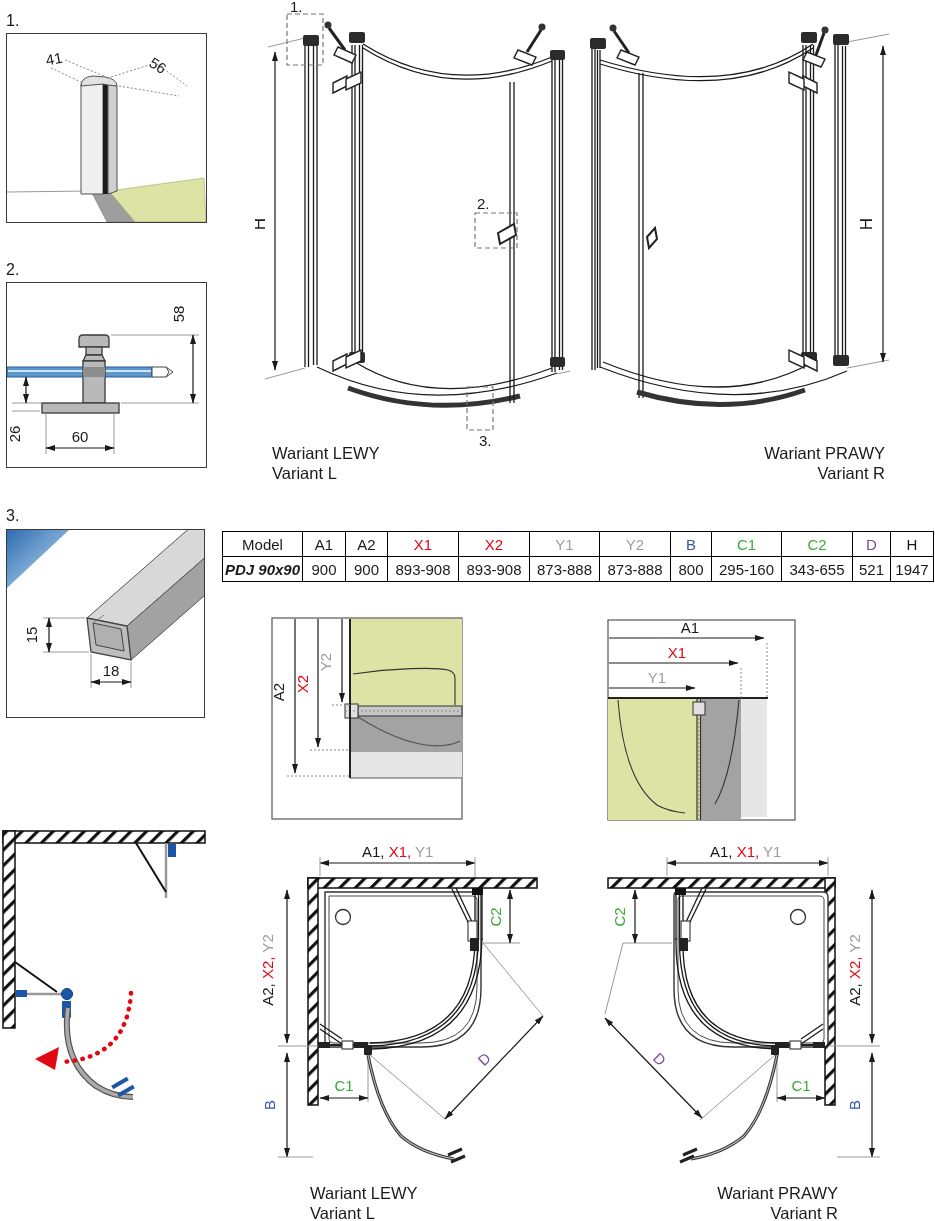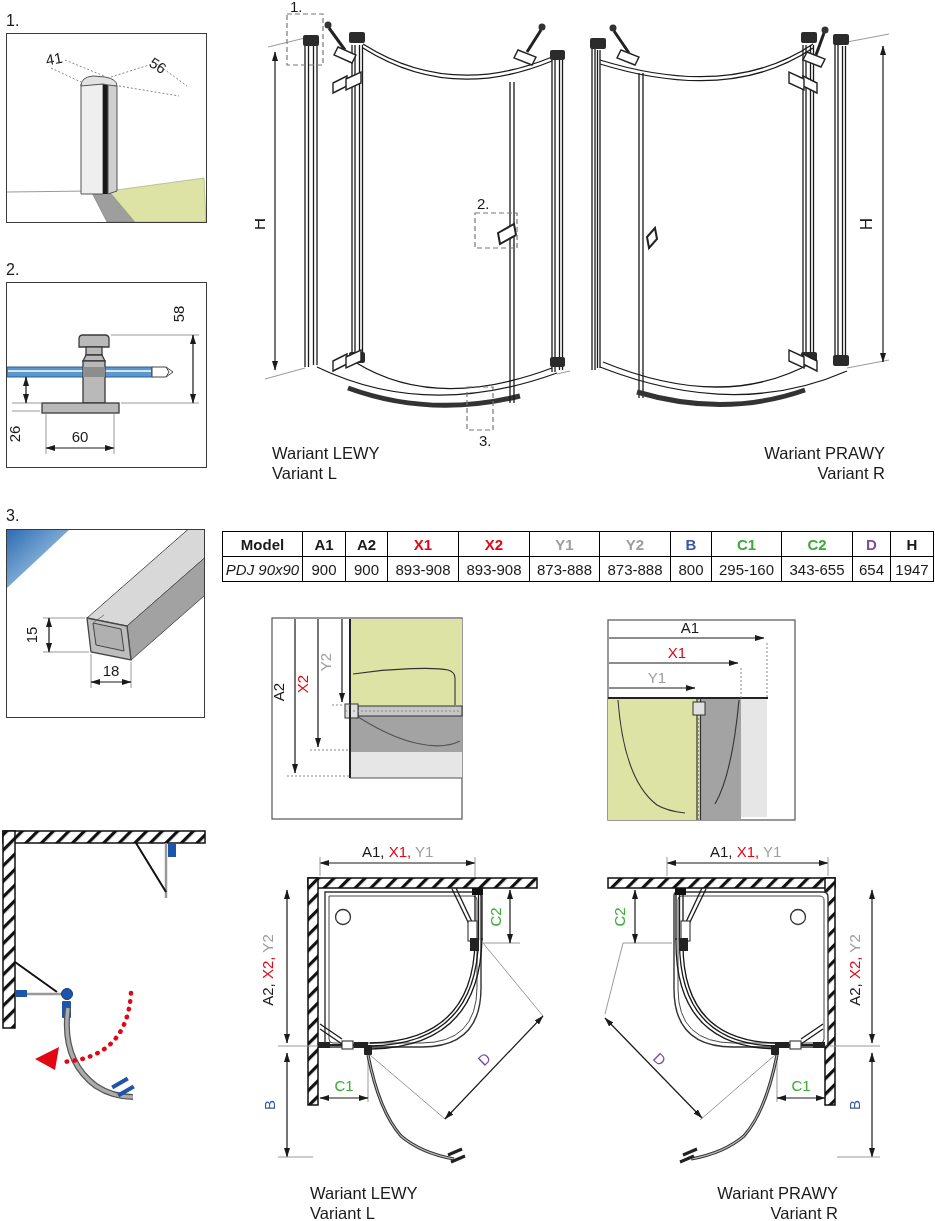--- a/index.html
+++ b/index.html
@@ -14,22 +14,22 @@
   text.cb{fill:#3a56a7;} text.cp{fill:#7b4fa0;}
   .ln{stroke:#1a1a1a;stroke-width:1.3;fill:none;}
   .dim{stroke:#1a1a1a;stroke-width:1.2;fill:none;}
   .thin{stroke:#999;stroke-width:1;fill:none;}
   .dot{stroke:#888;stroke-width:1;stroke-dasharray:2,2;fill:none;}
   .dsh{fill:none;stroke:#777;stroke-width:1.2;stroke-dasharray:5,3;}
   
   #dimtable{position:absolute;left:222px;top:531px;border-collapse:collapse;table-layout:fixed;}
   #dimtable th,#dimtable td{border:1.6px solid #000;text-align:center;font-size:15px;
      padding:0;height:24px;white-space:nowrap;overflow:hidden;background:#fff;color:#1a1a1a;}
-  #dimtable th{font-weight:bold;}
-  #dimtable .model{font-weight:normal;font-style:italic;margin-left:32px;}
+  #dimtable th{font-weight:normal;}
+  #dimtable .model{font-weight:bold;font-style:italic;margin-left:32px;}
   #dimtable th.cr{color:#e30613;} #dimtable th.cy{color:#9d9d9c;}
   #dimtable th.cb{color:#3a56a7;} #dimtable th.cg{color:#3caa36;} #dimtable th.cp{color:#7b4fa0;}
 </style>
 </head>
 <body>
 
 <div id="page">
 
   <div class="detail-num" style="left:6px;top:12px;">1.</div>
   <div class="detail-box" style="left:6px;top:33px;width:199px;height:188px;">
@@ -347,21 +347,21 @@
       <td class="model">PDJ 90x90</td>
       <td>900</td>
       <td>900</td>
       <td>893-908</td>
       <td>893-908</td>
       <td>873-888</td>
       <td>873-888</td>
       <td>800</td>
       <td>295-160</td>
       <td>343-655</td>
-      <td>654</td>
+      <td>521</td>
       <td>1947</td>
     </tr>
   </tbody>
     </table>
 
   <svg class="abs" style="left:268px;top:615px;" width="200" height="208" viewBox="0 0 200 208">
     <defs>
       <marker id="am1" viewBox="0 0 10 6" refX="9" refY="3" markerWidth="10" markerHeight="6" markerUnits="userSpaceOnUse" orient="auto-start-reverse">
         <path d="M0,0L9.5,3L0,6Z" fill="#1a1a1a"></path>
       </marker>

